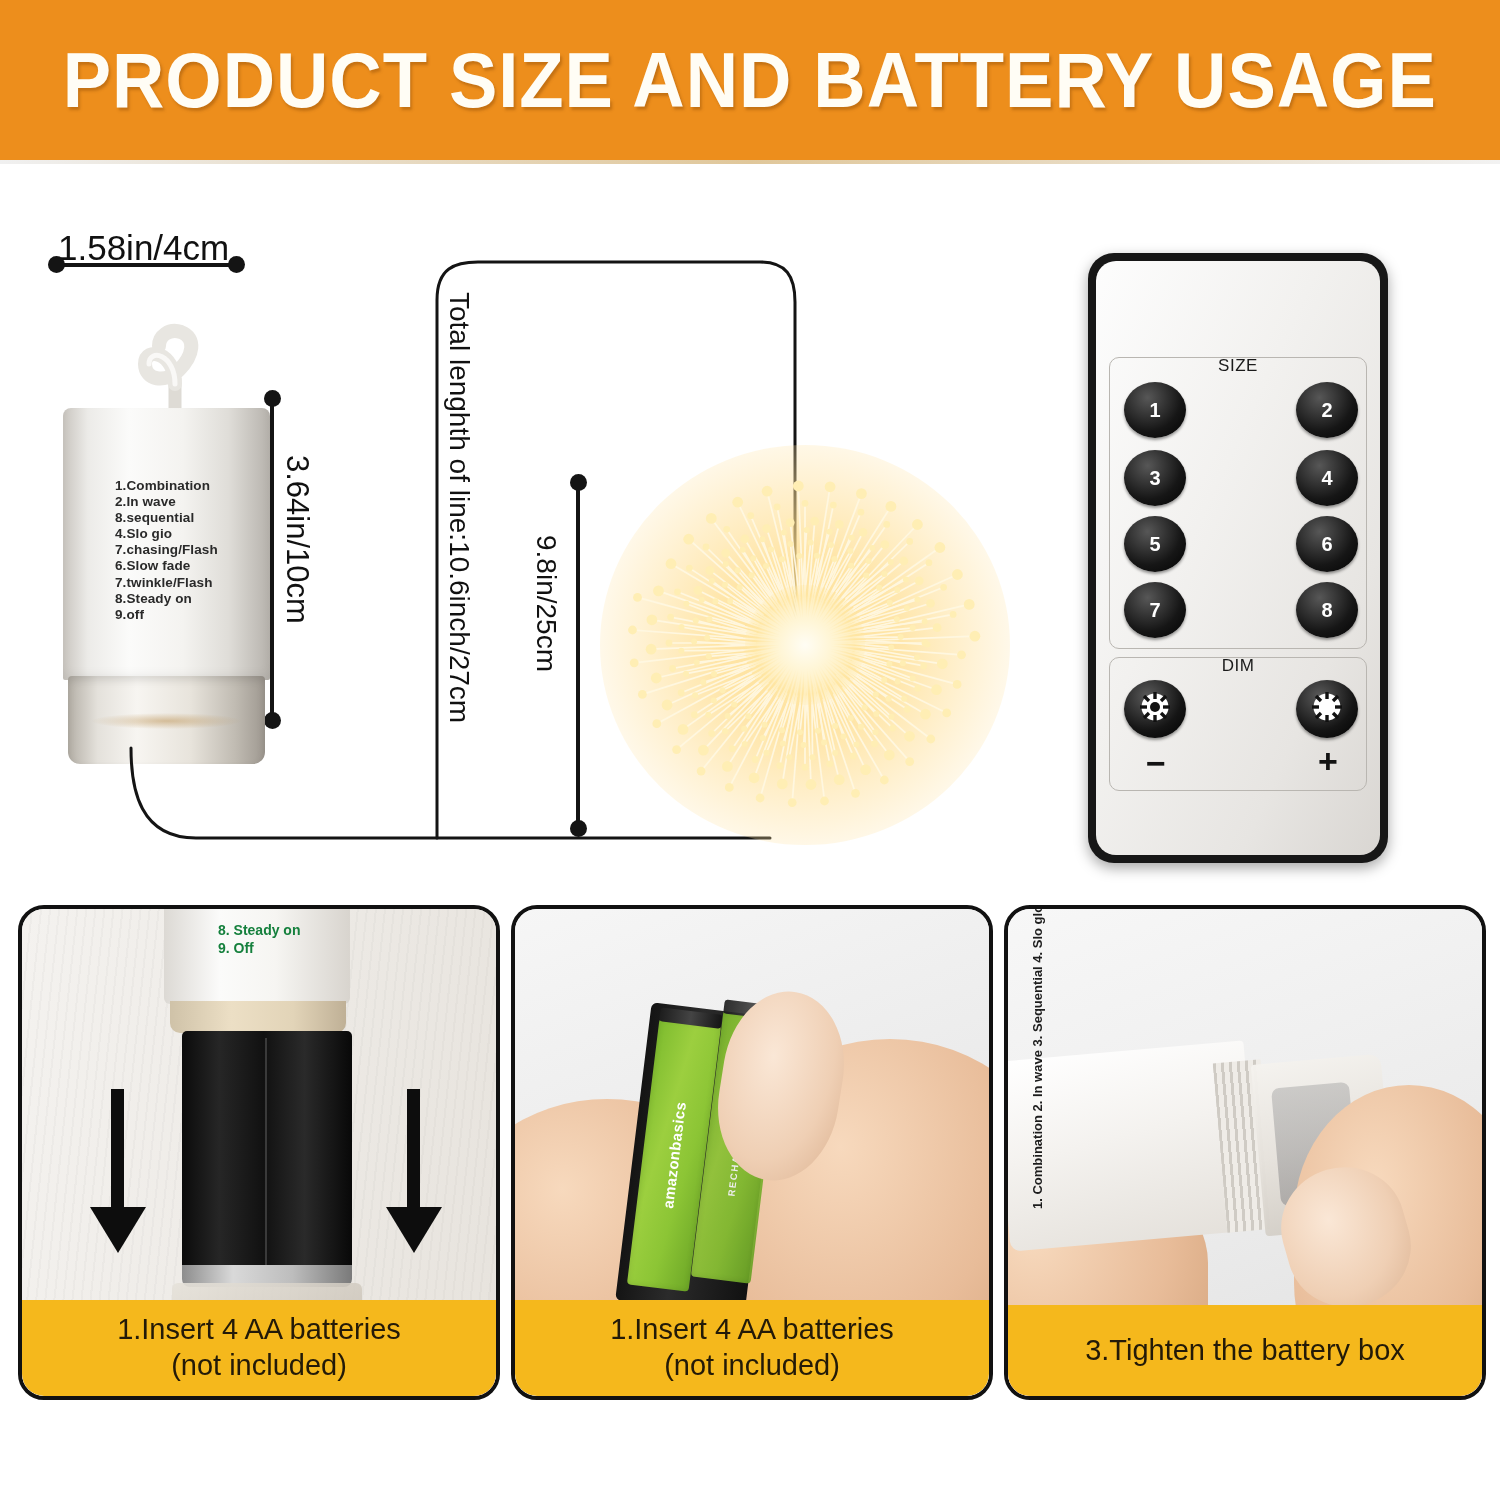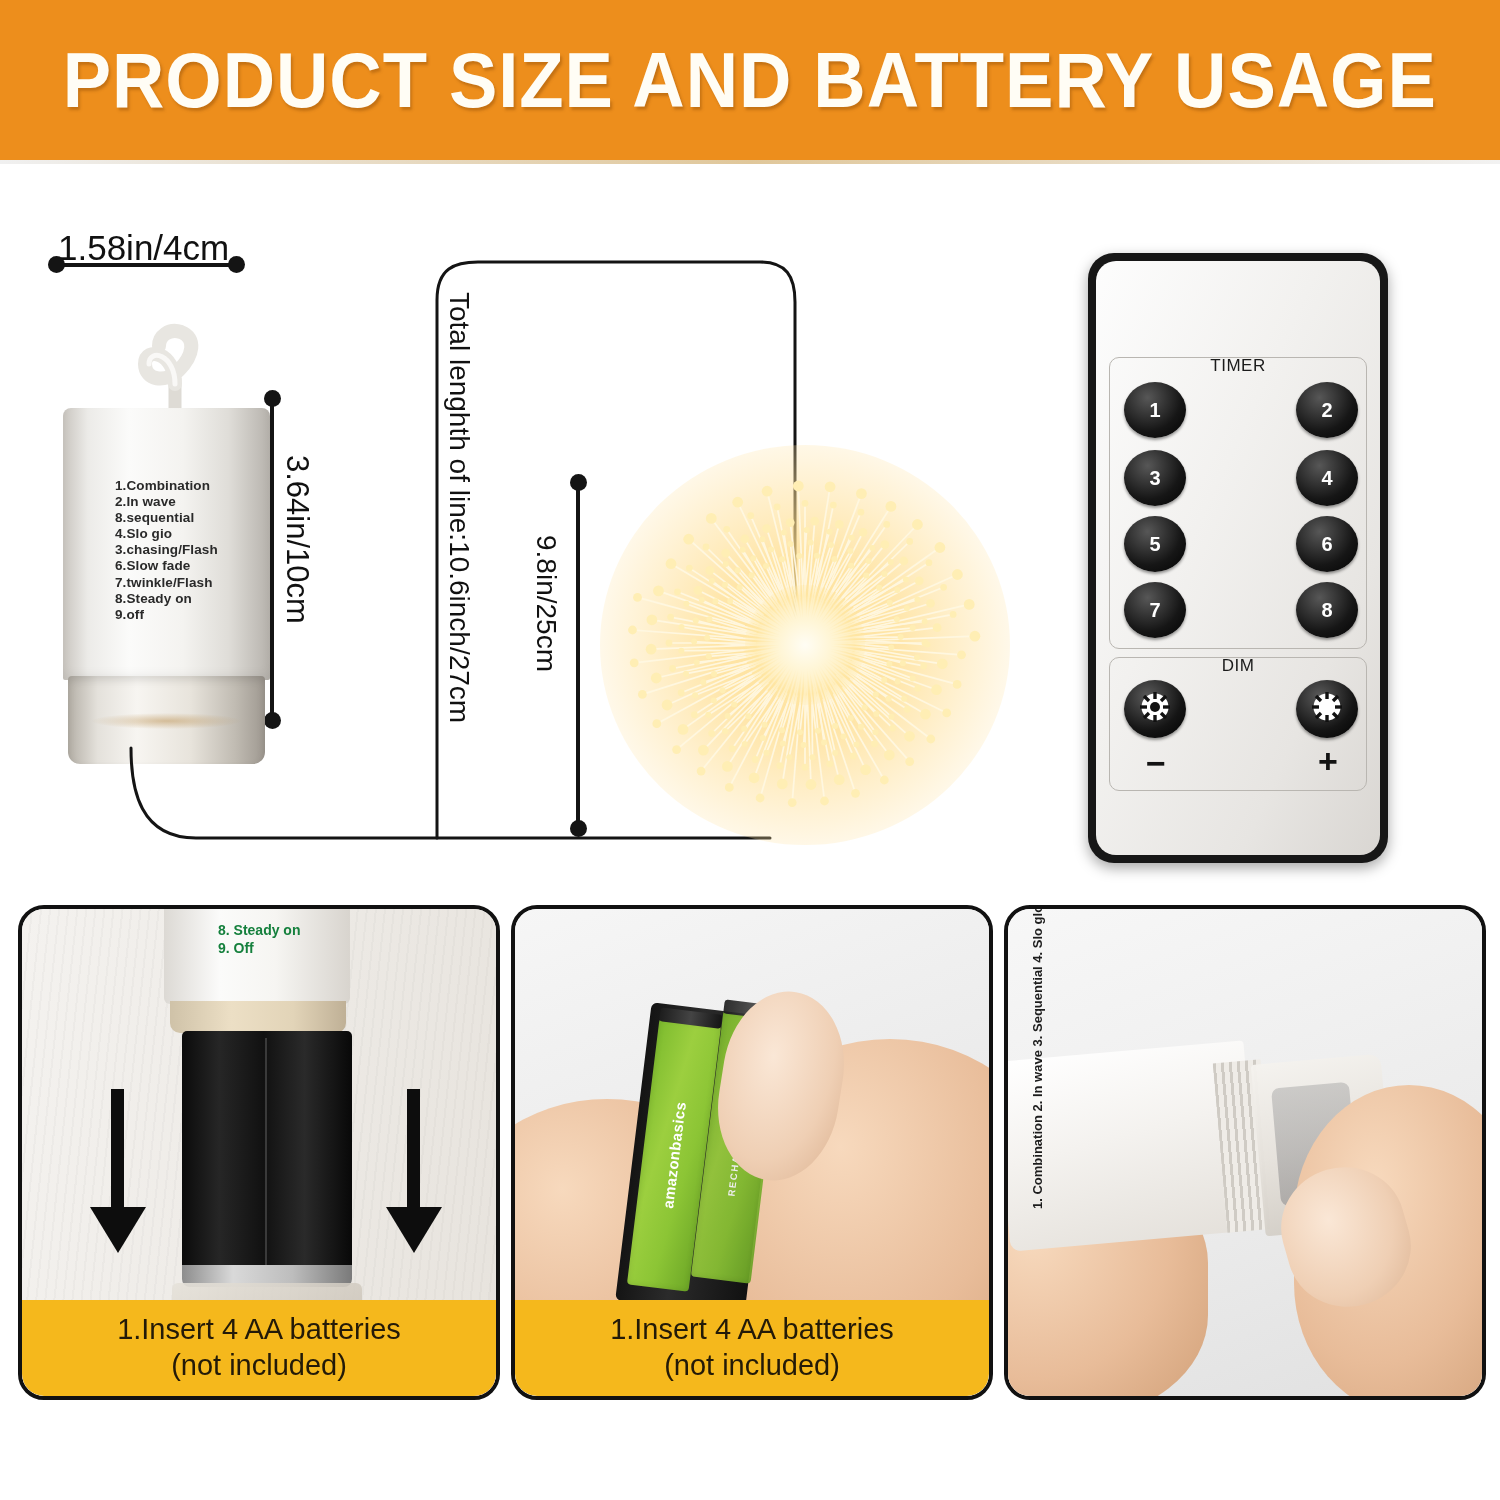--- a/index.html
+++ b/index.html
@@ -143,21 +143,21 @@
         <path d="M40 66 C40 34, 10 28, 10 46 C10 62, 30 66, 44 52 C58 38, 62 20, 46 14 C34 10, 24 18, 24 28" stroke="#e8e6e1" stroke-width="14" fill="none" stroke-linecap="round" stroke-linejoin="round"></path>
         <path d="M40 66 C40 36, 14 30, 14 46" stroke="#fbfaf8" stroke-width="5" fill="none" stroke-linecap="round" opacity=".9"></path>
       </svg>
     </div>
     <div class="bbox-body">
       <div class="bbox-modes">
         <div>1.Combination</div>
         <div>2.In wave</div>
         <div>8.sequential</div>
         <div>4.Slo gio</div>
-        <div>3.chasing/Flash</div>
+        <div>7.chasing/Flash</div>
         <div>6.Slow fade</div>
         <div>7.twinkle/Flash</div>
         <div>8.Steady on</div>
         <div>9.off</div>
       </div>
     </div>
     <div class="bbox-cap"></div>
   </div>
 
   <svg class="lenpath">
@@ -567,21 +567,21 @@
         </g>
     </svg>
     <div class="fw-core"></div>
   </div>
 
   <div class="remote">
     <div class="remote-face">
 
 
       <div class="grp grp-mode">
-        <div class="grp-label">TIMER</div>
+        <div class="grp-label">SIZE</div>
         <div class="mbtn" style="left:14px;top:24px;">1</div>
         <div class="mbtn" style="left:186px;top:24px;">2</div>
         <div class="mbtn" style="left:14px;top:92px;">3</div>
         <div class="mbtn" style="left:186px;top:92px;">4</div>
         <div class="mbtn" style="left:14px;top:158px;">5</div>
         <div class="mbtn" style="left:186px;top:158px;">6</div>
         <div class="mbtn" style="left:14px;top:224px;">7</div>
         <div class="mbtn" style="left:186px;top:224px;">8</div>
       </div>
 
@@ -694,17 +694,20 @@
         <div class="finger" style="left:-70px;top:250px;width:270px;height:260px;"></div>
         <div class="tube3" style="left:-6px;top:142px;width:250px;height:190px;transform:rotate(-5deg);"></div>
         <div class="modes3" style="left:22px;top:300px;">1. Combination  2. In wave  3. Sequential  4. Slo glo  5. Chasing/Flash  6. Slow fade  7. Twinkle/Flash  8. Steady on  9. Off</div>
         <div class="threads" style="left:212px;top:152px;width:48px;height:170px;transform:rotate(-5deg);"></div>
         <div class="cap3" style="left:250px;top:150px;width:130px;height:172px;transform:rotate(-5deg);"></div>
         <div style="position:absolute;left:268px;top:176px;width:78px;height:118px;border-radius:8px;transform:rotate(-5deg);
                     background:linear-gradient(180deg,rgba(160,160,160,.45),rgba(90,90,95,.35));"></div>
         <div class="finger" style="left:286px;top:176px;width:230px;height:330px;"></div>
         <div class="thumbnail" style="left:276px;top:258px;width:124px;height:140px;transform:rotate(-16deg);"></div>
       </div>
+      <div class="caption one-line">
+        <div>3.Tighten the battery box</div>
+      </div>
     </div>
 
   </div>
 
 </div>
 
 </body></html>

